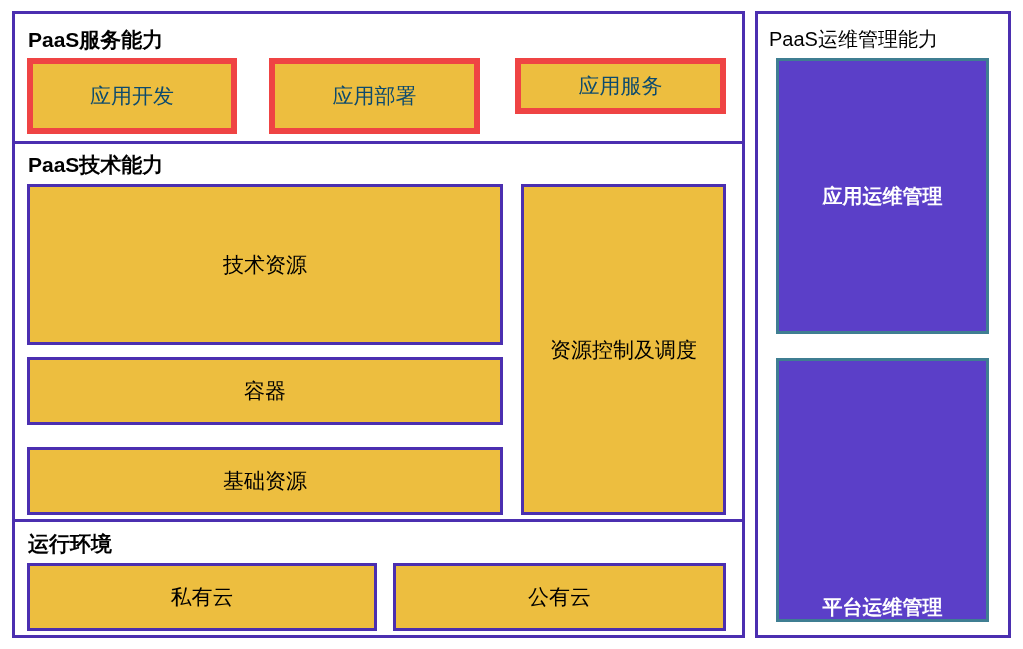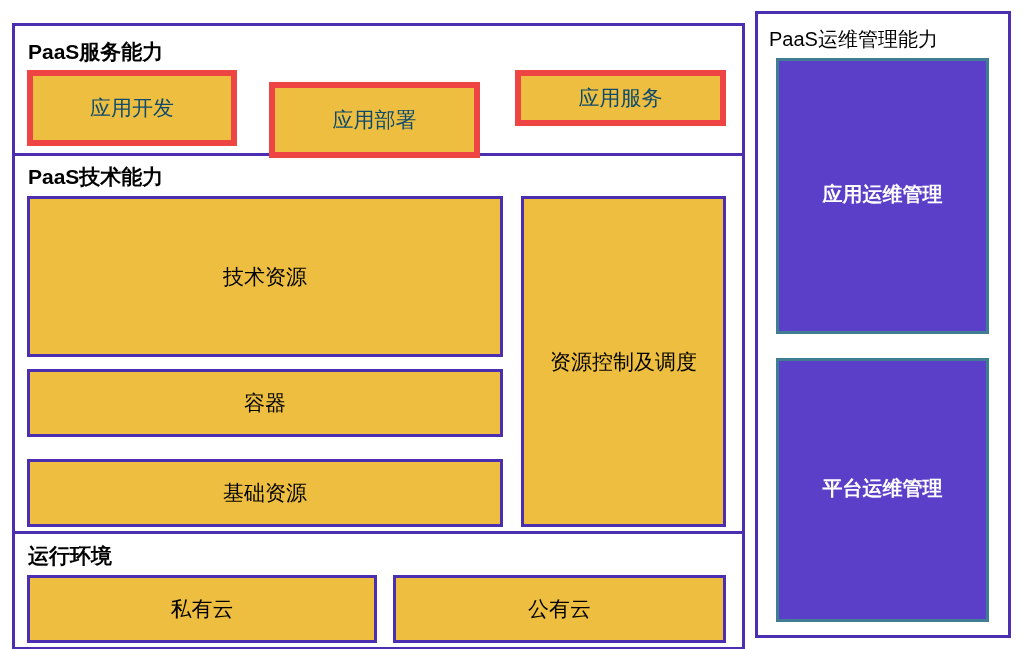--- a/index.html
+++ b/index.html
@@ -24,21 +24,21 @@
 
   
   .abs { position: absolute; box-sizing: border-box; }
 
   
   .panel {
     border: 3px solid #4B2FB0;
     background: #ffffff;
   }
 
-  #left-panel  { left: 12px;  top: 11px;  width: 733px; height: 627px; margin-top: 12px; }
+  #left-panel  { left: 12px;  top: 11px;  width: 733px; height: 627px; }
   #right-panel { left: 755px; top: 11px;  width: 256px; height: 627px; }
 
   
   .divider {
     position: absolute;
     left: 0;
     width: 100%;
     height: 3px;
     background: #4B2FB0;
   }
@@ -80,21 +80,20 @@
     font-size: 21px;
     font-weight: normal;
   }
 
   .box-violet {
     background: #5B3FC8;
     border: 3px solid #3F7E92;
     color: #ffffff;
     font-size: 20px;
     font-weight: bold;
-    font-family: Liberation Mono, monospace;
   }
 
   .box-label { display: block; padding: 0 6px; }
 </style>
 </head>
 <body>
 
 <div class="canvas">
 
   <div class="abs panel" id="left-panel">
@@ -102,21 +101,21 @@
     <div class="divider" style="top:127px;"></div>
 
     <div class="divider" style="top:505px;"></div>
 
     <div class="section-title" style="left:13px; top:12px;">PaaS服务能力</div>
 
     <div class="box box-yellow-blue" style="left:12px; top:44px; width:210px; height:76px;">
       <span class="box-label">应用开发</span>
     </div>
 
-    <div class="box box-yellow-blue" style="left:254px; top:56px; width:211px; height:76px;text-align:right;">
+    <div class="box box-yellow-blue" style="left:254px; top:44px; width:211px; height:76px;text-align:right;">
       <span class="box-label">应用部署</span>
     </div>
 
     <div class="box box-yellow-blue" style="left:500px; top:44px; width:211px; height:56px;">
       <span class="box-label">应用服务</span>
     </div>
 
     <div class="section-title" style="left:13px; top:137px;">PaaS技术能力</div>
 
     <div class="box box-yellow-purple" style="left:12px; top:170px; width:476px; height:161px;justify-content:center;">
@@ -148,19 +147,19 @@
   </div>
 
   <div class="abs panel" id="right-panel">
 
     <div class="section-title plain" style="left:11px; top:12px;">PaaS运维管理能力</div>
 
     <div class="box box-violet" style="left:18px; top:44px; width:213px; height:276px;">
       <span class="box-label">应用运维管理</span>
     </div>
 
-    <div class="box box-violet" style="left:18px; top:344px; width:213px; height:264px;">
+    <div class="box box-violet" style="left:18px; top:344px; width:213px; height:264px;align-items:flex-end;">
       <span class="box-label">平台运维管理</span>
     </div>
 
   </div>
 
 </div>
 
 </body></html>

